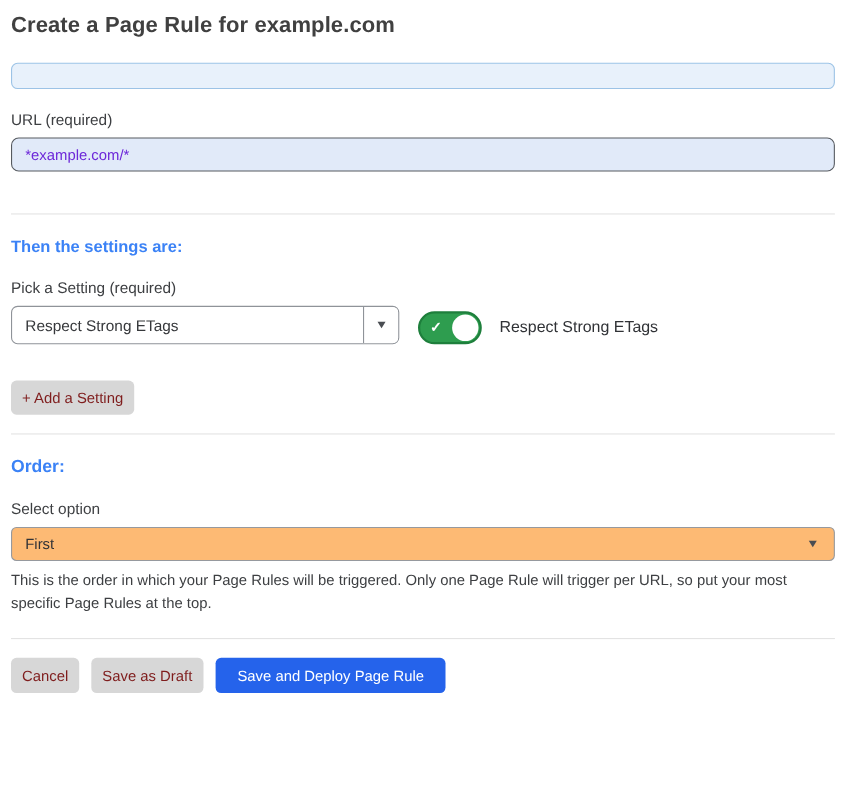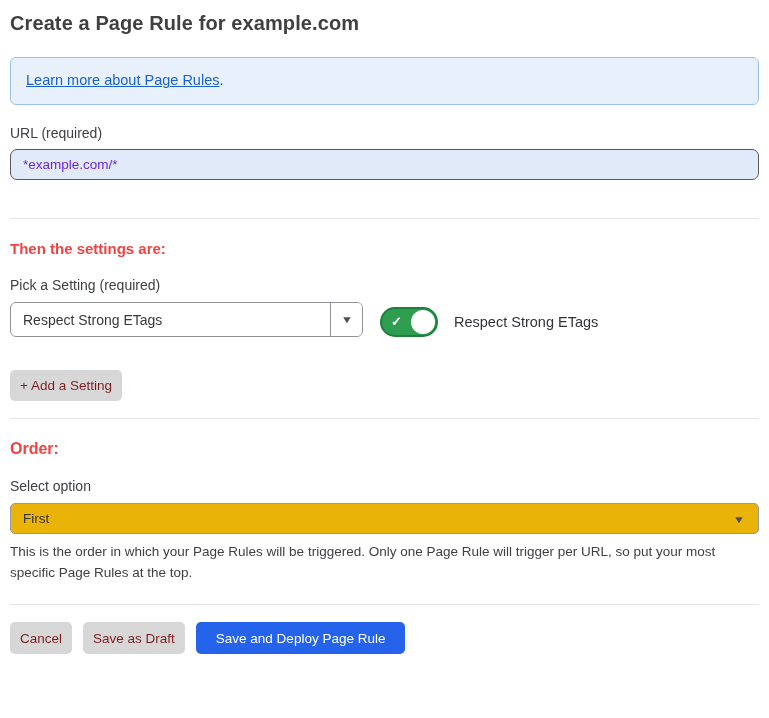--- a/index.html
+++ b/index.html
@@ -62,21 +62,21 @@
     border: none;
     border-top: 1px solid #e3e3e3;
     margin: 0;
   }
   .divider-1 { margin-top: 38px; }
   .divider-2 { margin-top: 17px; }
   .divider-3 { margin-top: 21px; }
   .section-heading {
     font-size: 15px;
     font-weight: 700;
-    color: #ef4444;
+    color: #3b82f6;
     margin-top: 21px;
   }
   .order-heading { font-size: 16px; }
   
   .setting-row {
     display: flex;
     align-items: flex-end;
     margin-top: 9px;
   }
   .setting-select {
@@ -164,21 +164,21 @@
     cursor: pointer;
     height: 32px;
     padding: 0 10px;
   }
   .add-setting-btn { margin-top: 33px; height: 31px; }
   
   .order-select {
     position: relative;
     width: 100%;
     height: 31px;
-    background: #eab308;
+    background: #fdba74;
     border: 1px solid #96999e;
     border-radius: 5px;
     display: flex;
     align-items: center;
     padding: 0 18px 0 12px;
     font-size: 13.5px;
     color: #303236;
     cursor: pointer;
     margin-top: 9px;
   }
@@ -208,23 +208,20 @@
   }
 </style>
 </head>
 <body>
 
 
 
 <h1 class="page-title">Create a Page Rule for example.com</h1>
 
 <div class="info-box">
-  <div>
-    <a class="info-link">Learn more about Page Rules</a><span class="info-link-suffix">.</span>
-  </div>
 </div>
 
 <div class="field-label">URL (required)</div>
 <input class="url-input" type="text" value="*example.com/*" style="">
 
 <hr class="divider divider-1">
 
 <div class="section-heading">Then the settings are:</div>
 
 <div class="field-label">Pick a Setting (required)</div>

